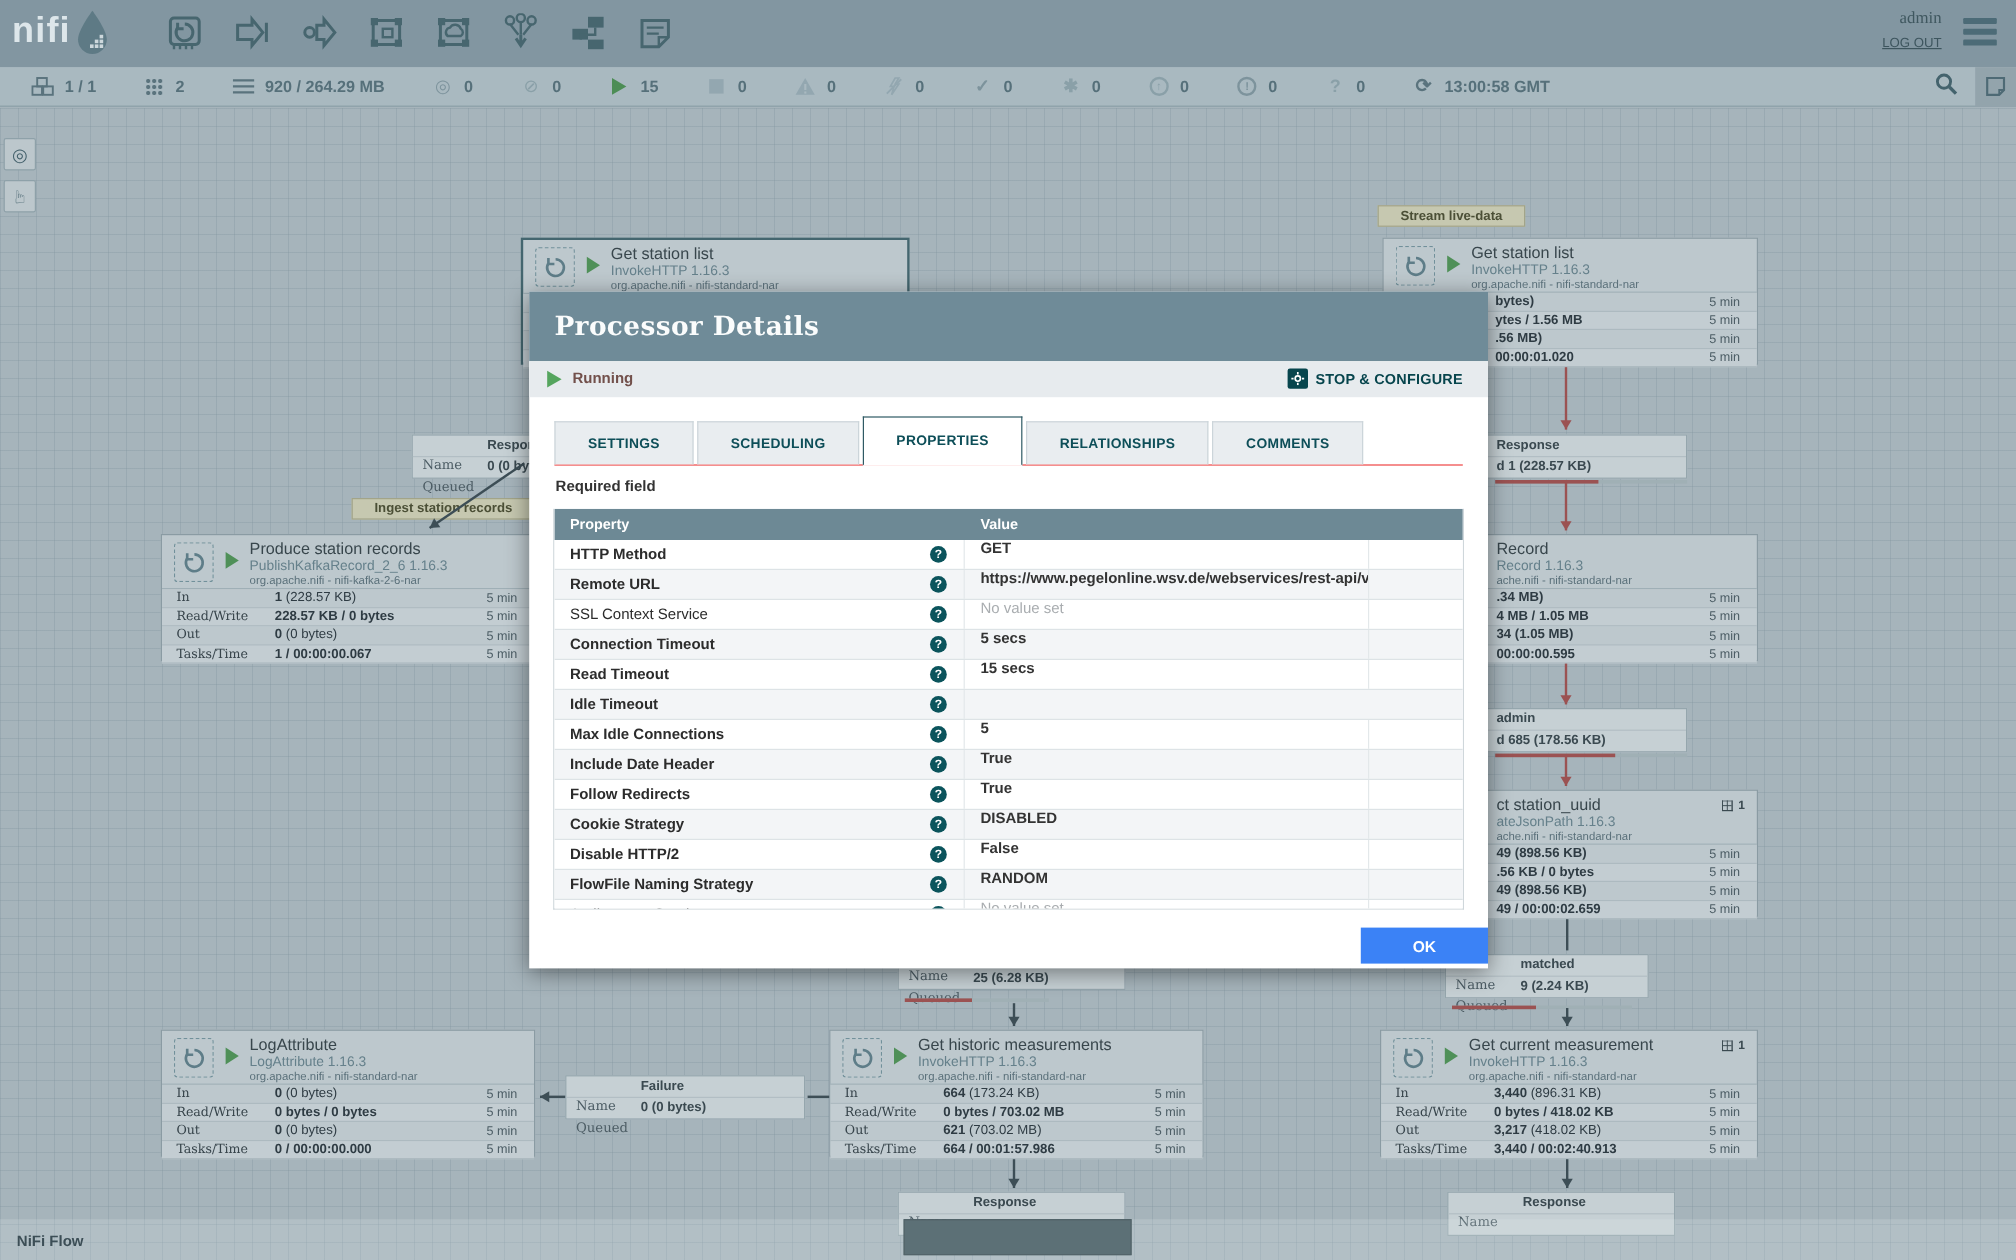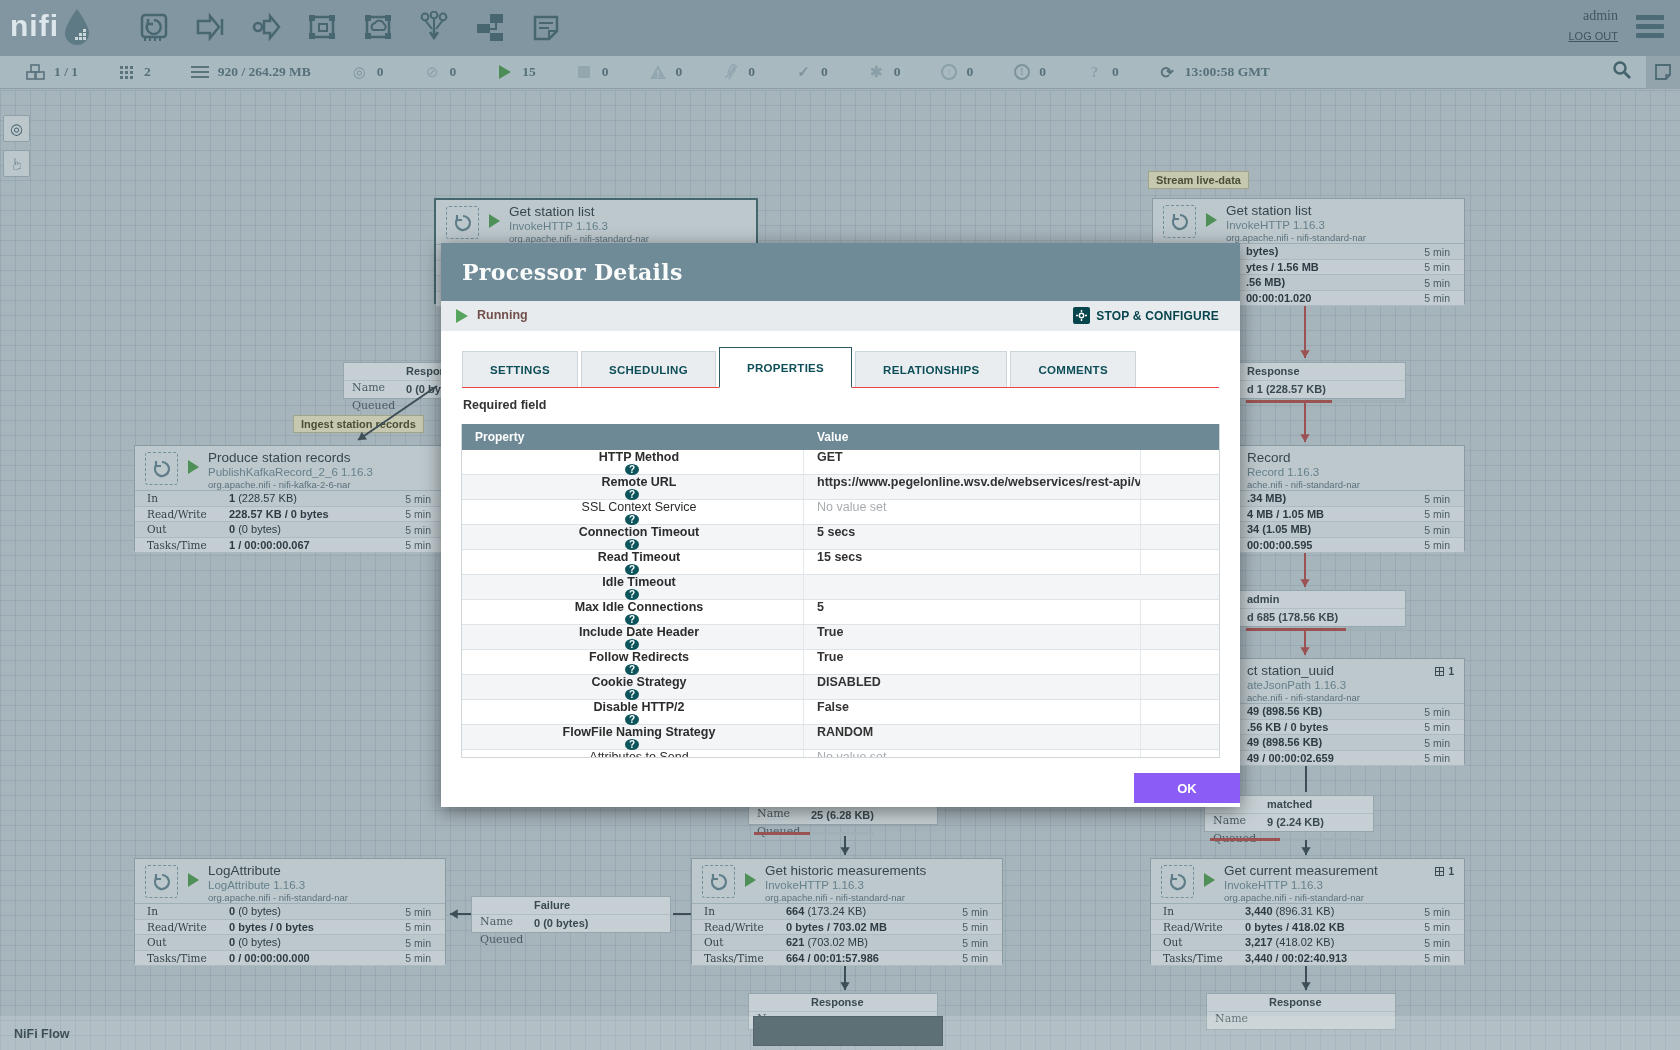--- a/index.html
+++ b/index.html
@@ -14,21 +14,21 @@
   .tico{position:absolute;top:11px;width:34px;height:34px;}
   .user-block{position:absolute;right:62px;top:8px;text-align:right;}
   .user-name{font-family:Liberation Serif, serif;font-size:14px;color:#3f575f;}
   .logout{font-size:11px;color:#3d555e;text-decoration:underline;margin-top:6px;cursor:pointer;}
   .burger{position:absolute;right:16px;top:15px;width:28px;}
   .burger div{height:5px;background:#4c6b77;margin-bottom:4px;border-radius:1px;}
 
   
   .statusbar{position:absolute;left:0;top:56px;width:1680px;height:33px;background:#a9b9c0;
              border-bottom:1px solid #8b9ea6;display:flex;align-items:center;padding-left:26px;z-index:5;}
-  .sitem{display:flex;align-items:center;margin-right:40px;color:#56707a;font-weight:bold;font-size:13.5px;font-family:Liberation Serif, serif;}
+  .sitem{display:flex;align-items:center;margin-right:40px;color:#56707a;font-weight:bold;font-size:13.5px;}
   .sitem .sic{margin-right:9px;display:flex;align-items:center;justify-content:center;min-width:17px;color:#5a737d;}
   .tri{width:0;height:0;border-left:12px solid #4c8d55;border-top:7px solid transparent;border-bottom:7px solid transparent;}
   .sq{width:12px;height:12px;background:#93a7b0;}
   .circ{width:16px;height:16px;border-radius:50%;border:2px solid #8aa0a8;display:flex;align-items:center;
         justify-content:center;font-size:9.5px;font-weight:bold;color:#8aa0a8;}
   .glyph{font-size:15px;font-weight:normal;}
   .dots3{width:15px;height:15px;background:radial-gradient(circle,#5a737d 1.6px,transparent 1.9px);
          background-size:5px 5px;}
   .sspacer{flex:1;}
   .search-ic{margin-right:14px;}
@@ -60,21 +60,21 @@
   .stats{position:absolute;left:0;right:0;top:44px;border-top:1px solid #9fafb6;}
   .srow{position:relative;height:15.5px;border-bottom:1px solid #adbac0;background:#bdc8cd;}
   .srow:nth-child(even){background:#c3cdd2;}
   .slbl{position:absolute;left:12px;top:1px;font-family:"DejaVu Serif",serif;font-size:10.5px;color:#37444b;}
   .sval{position:absolute;left:94px;top:1px;font-size:11px;color:#2e3b43;white-space:nowrap;}
   .sval b{font-weight:bold;}
   .sper{position:absolute;right:14px;top:1.5px;font-size:10.5px;color:#4c5d65;}
 
   
   .klabel{position:absolute;background:#c6c8b0;border:1px solid #a2a489;color:#4b4f36;
-          font-weight:bold;font-size:11px;padding:2px 7px;white-space:nowrap;z-index:2;}
+          font-weight:bold;font-size:11px;padding:2px 18px;white-space:nowrap;z-index:2;}
   .clabel{position:absolute;background:#c6d0d4;border:1px solid #95a6ad;z-index:2;}
   .crow{position:relative;height:17.5px;border-bottom:1px solid #b2bec4;font-size:11px;white-space:nowrap;}
   .crow:last-child{border-bottom:none;}
   .cnm{position:absolute;left:8px;top:2px;font-family:"DejaVu Serif",serif;color:#4c5c64;margin-top:16px;}
   .cvl{position:absolute;left:62px;top:2px;font-weight:bold;color:#3a4950;}
   .cfrag{position:absolute;top:2px;font-weight:bold;color:#3a4950;}
   .qtrack{position:absolute;height:3px;background:rgba(160,175,181,.9);z-index:2;}
   .qfill{position:absolute;height:3px;background:#9b5252;z-index:3;}
   .darkbox{position:absolute;background:#3e535b;border:1px solid #33454c;z-index:2;}
 
@@ -102,29 +102,29 @@
        font-size:11.5px;font-weight:bold;color:#0d4e58;letter-spacing:.3px;cursor:pointer;}
   .tab.active{height:41px;line-height:41px;background:#fff;border:1px solid #2f5a64;border-bottom:1px solid #fff;
        margin-bottom:-1px;}
   .req-note{position:absolute;left:22px;top:155px;font-size:12.5px;font-weight:bold;color:#333;}
   .ptable{position:absolute;left:20px;top:181px;width:759px;height:334px;overflow:hidden;border:1px solid #cfd7db;border-top:none;}
   .thead{display:flex;height:26px;background:#6d8995;color:#fff;font-size:12px;font-weight:bold;align-items:center;}
   .th-prop{width:342px;padding-left:13px;}
   .th-val{width:337px;padding-left:13px;}
   .trow{display:flex;height:25px;align-items:center;border-bottom:1px solid #dde3e6;background:#fff;font-size:12.5px;}
   .trow.alt{background:#f3f5f7;}
-  .td-prop{width:342px;padding-left:13px;color:#2c2c2c;display:flex;align-items:center;border-right:1px solid #e3e8ea;height:100%;flex-direction:column;}
+  .td-prop{width:342px;padding-left:13px;color:#2c2c2c;display:flex;align-items:center;border-right:1px solid #e3e8ea;height:100%;}
   .td-prop.req{font-weight:bold;}
   .td-prop .pn{flex:1;}
   .help{width:14px;height:14px;border-radius:50%;background:#0b545c;color:#fff;font-size:10px;font-weight:bold;
         display:flex;align-items:center;justify-content:center;margin-right:14px;cursor:pointer;}
   .td-val{width:337px;padding-left:13px;color:#333;font-weight:bold;border-right:1px solid #e3e8ea;height:100%;
           display:flex;white-space:nowrap;overflow:hidden;}
   .td-val.gray{color:#a9adb0;font-weight:normal;}
-  .ok-btn{position:absolute;right:0;bottom:4px;width:106px;height:30px;background:#8b5cf6;color:#fff;
+  .ok-btn{position:absolute;right:0;bottom:4px;width:106px;height:30px;background:#3b82f6;color:#fff;
           font-size:13px;font-weight:bold;display:flex;align-items:center;justify-content:center;cursor:pointer;}
 </style>
 </head>
 <body>
 
 <div class="app">
 
   <div class="canvas" id="canvas">
       <div class="palette-btn" style="left: 3px; top: 25px; width: 27px; height: 27px;">◎</div>
       <div class="palette-btn" style="left: 3px; top: 60px; width: 27px; height: 27px;">

